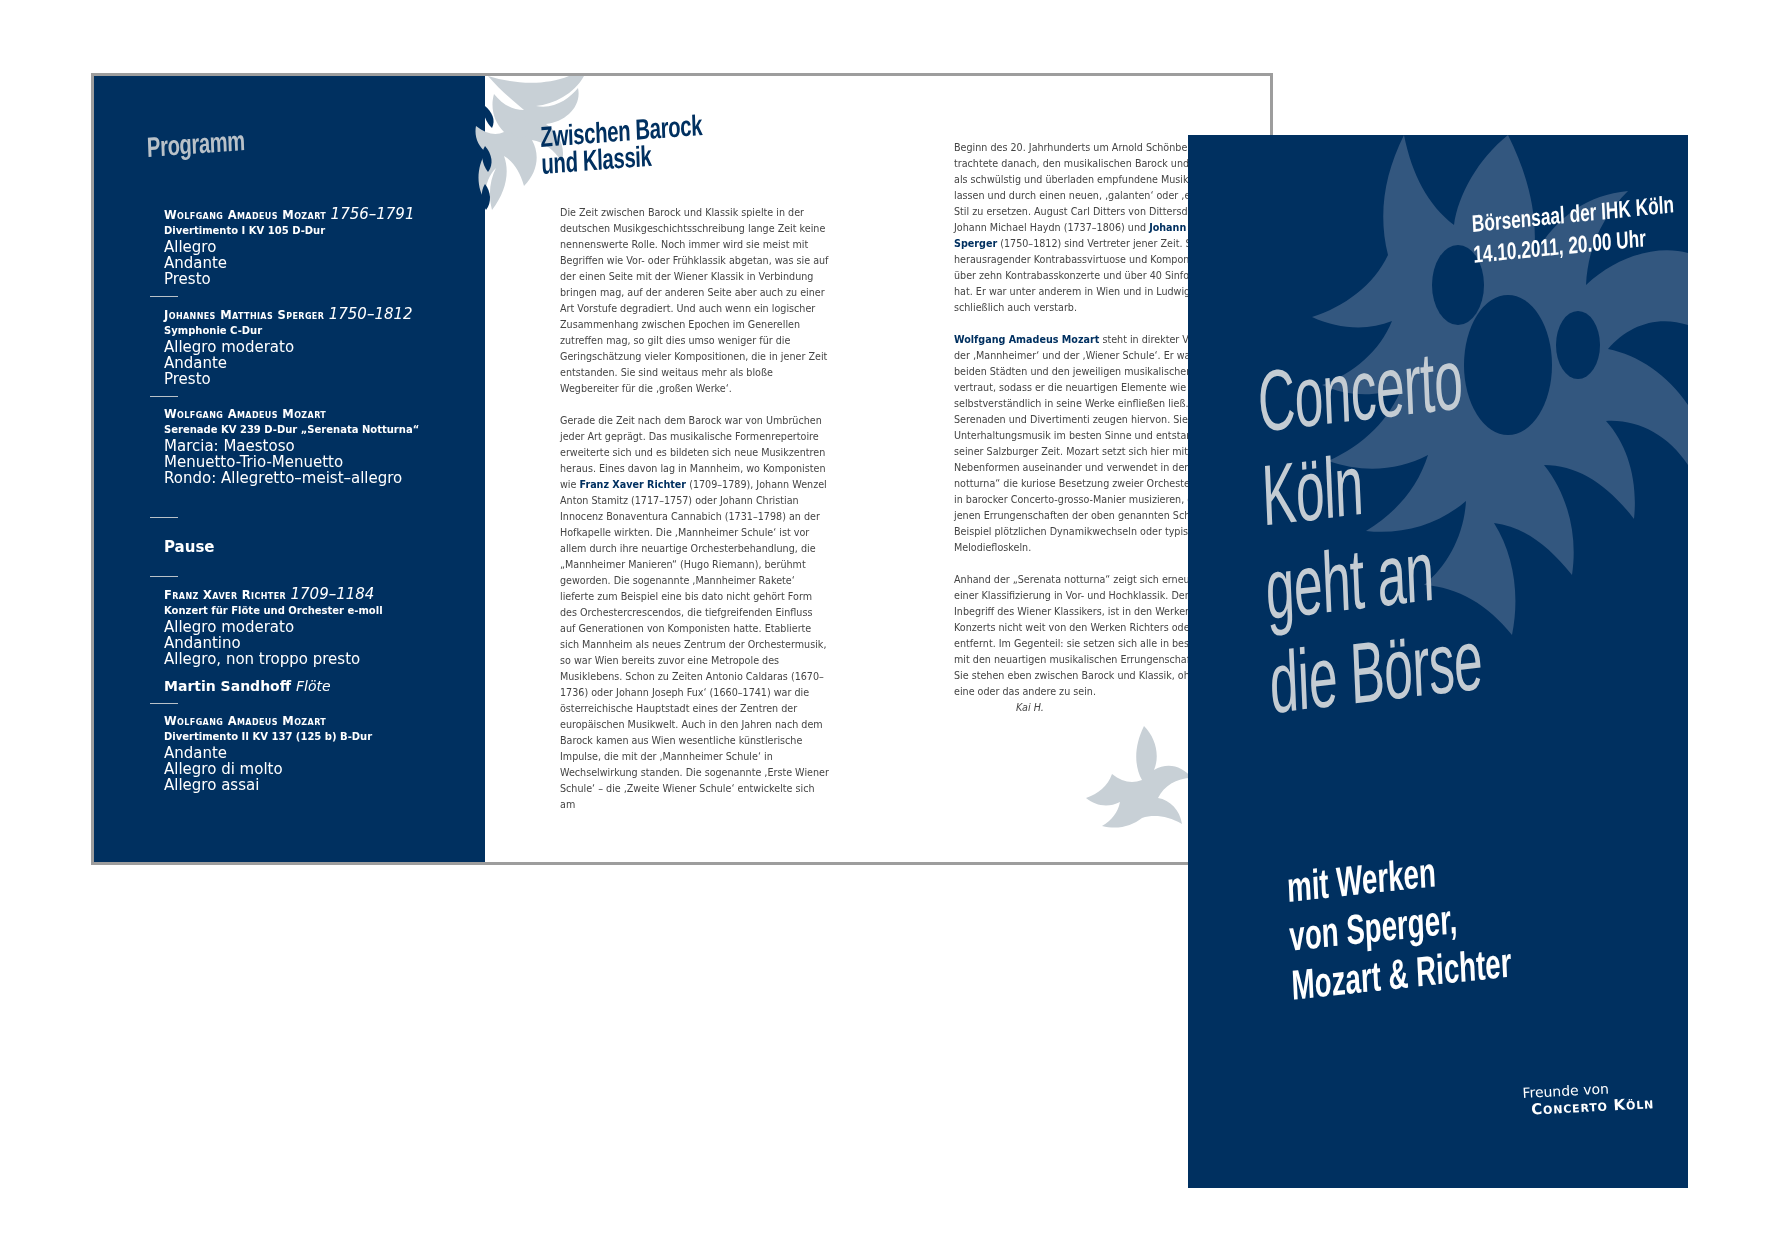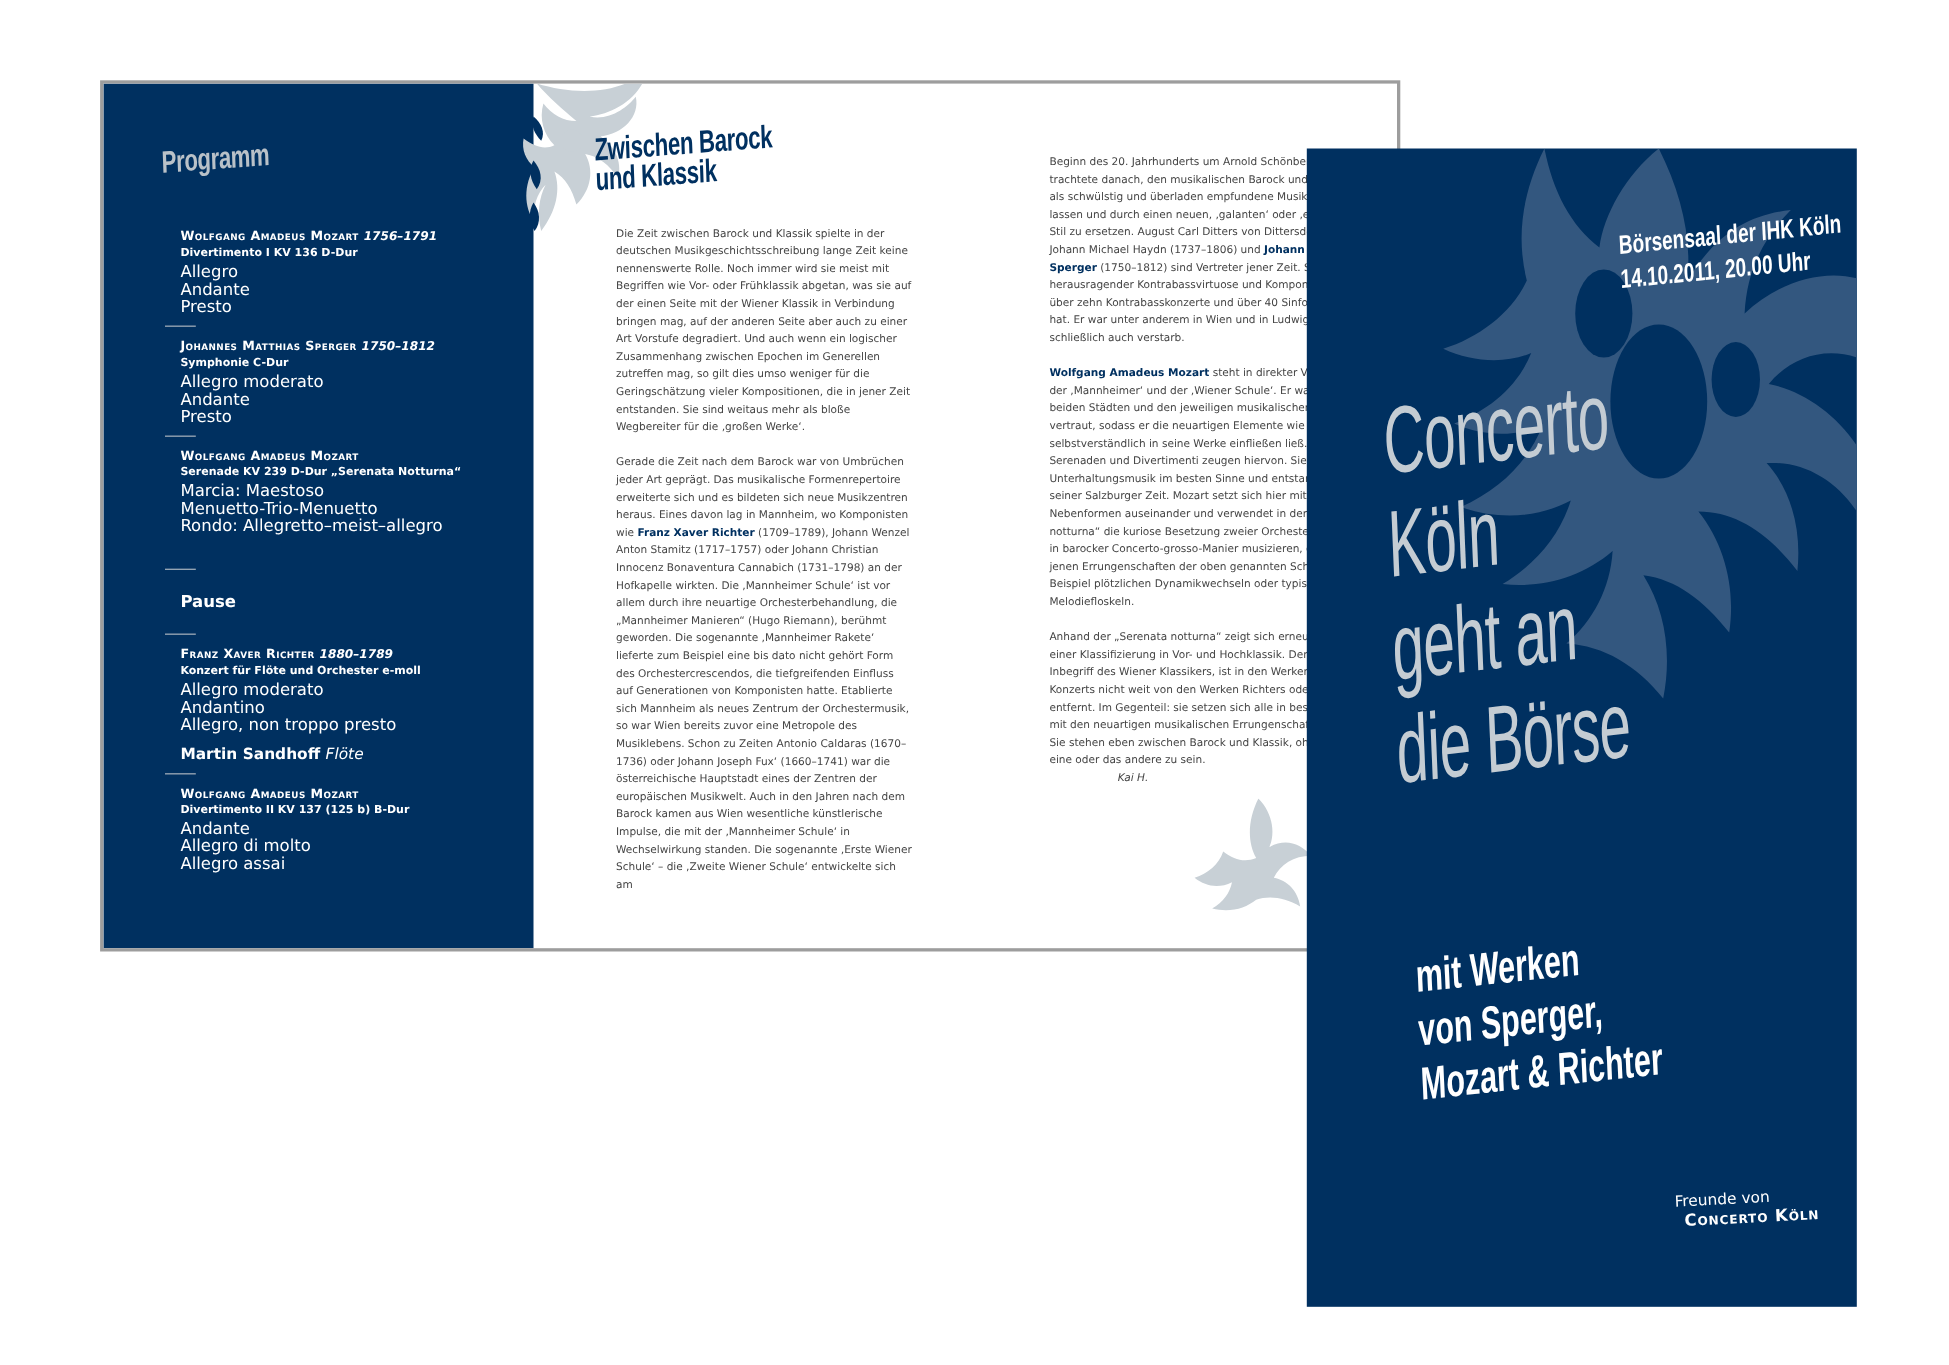--- a/index.html
+++ b/index.html
@@ -8,21 +8,21 @@
   .frame { position:absolute; left:91px; top:73px; width:1176px; height:786px;
            border:3px solid #9d9d9d; background:#ffffff; overflow:hidden; }
   .navy { background:#003060; }
   .left-panel { position:absolute; left:0; top:0; width:391px; height:100%; }
   .prog-title { position:absolute; left:53px; top:56px; font-size:28px; color:#b9c1c8;
                 transform:scaleX(0.72) rotate(-3deg); transform-origin:left center; white-space:nowrap;
                 font-family:"Liberation Sans", sans-serif; font-weight:bold; letter-spacing:-0.5px; }
   .program { position:absolute; left:70px; top:130px; width:310px; color:#ffffff;
              font-family:"DejaVu Sans", sans-serif; font-size:10.5px; line-height:16px; }
   .program .composer { font-weight:bold; font-variant:small-caps; font-size:11.5px; letter-spacing:0.4px; }
-  .program .years { font-style:italic; font-weight:bold; font-variant:normal; font-size:11px; letter-spacing:0; }
+  .program .years { font-style:italic; font-weight:normal; font-variant:normal; font-size:15px; letter-spacing:0; }
   .program .work { font-weight:bold; font-size:10px; }
   .program .mvt { font-size:15px; }
   .program .soloist { font-weight:bold; font-size:14px; margin-top:11px; }
   .program .soloist i { font-weight:normal; }
   .program .rule { width:28px; height:1px; background:#b9c1c8; margin:9px 0 9px -14px; }
   .program .spacer { height:22px; }
   .program .pause { margin-left:0;font-weight:bold; }
 
   .ornament { position:absolute; }
   .heading { position:absolute; left:446px; top:48px; color:#003060; font-size:29px; line-height:27px;
@@ -56,21 +56,21 @@
 
 <div class="frame">
 
   <div class="left-panel navy">
     <div class="prog-title">Programm</div>
 
     <div class="program">
 
       <div>
         <div class="composer"><span>Wolfgang Amadeus Mozart</span> <span class="years">1756–1791</span></div>
-        <div class="work">Divertimento I KV 136 D-Dur</div>
+        <div class="work">Divertimento I KV 105 D-Dur</div>
         <div class="mvt">Allegro</div>
         <div class="mvt">Andante</div>
         <div class="mvt">Presto</div>
       </div>
       <div class="rule"></div>
 
       <div>
         <div class="composer"><span>Johannes Matthias Sperger</span> <span class="years">1750–1812</span></div>
         <div class="work">Symphonie C-Dur</div>
         <div class="mvt">Allegro moderato</div>
@@ -87,21 +87,21 @@
         <div class="mvt">Rondo: Allegretto–meist–allegro</div>
       </div>
       <div class="spacer"></div>
       <div class="rule"></div>
       <div class="spacer" style="height:12px"></div>
       <div class="mvt pause">Pause</div>
       <div class="spacer" style="height:12px"></div>
       <div class="rule"></div>
 
       <div>
-        <div class="composer"><span>Franz Xaver Richter</span> <span class="years">1880–1789</span></div>
+        <div class="composer"><span>Franz Xaver Richter</span> <span class="years">1709–1184</span></div>
         <div class="work">Konzert für Flöte und Orchester e-moll</div>
         <div class="mvt">Allegro moderato</div>
         <div class="mvt">Andantino</div>
         <div class="mvt">Allegro, non troppo presto</div>
         <div class="soloist"><span>Martin Sandhoff</span> <i>Flöte</i></div>
       </div>
       <div class="rule"></div>
 
       <div>
         <div class="composer">Wolfgang Amadeus Mozart</div>

